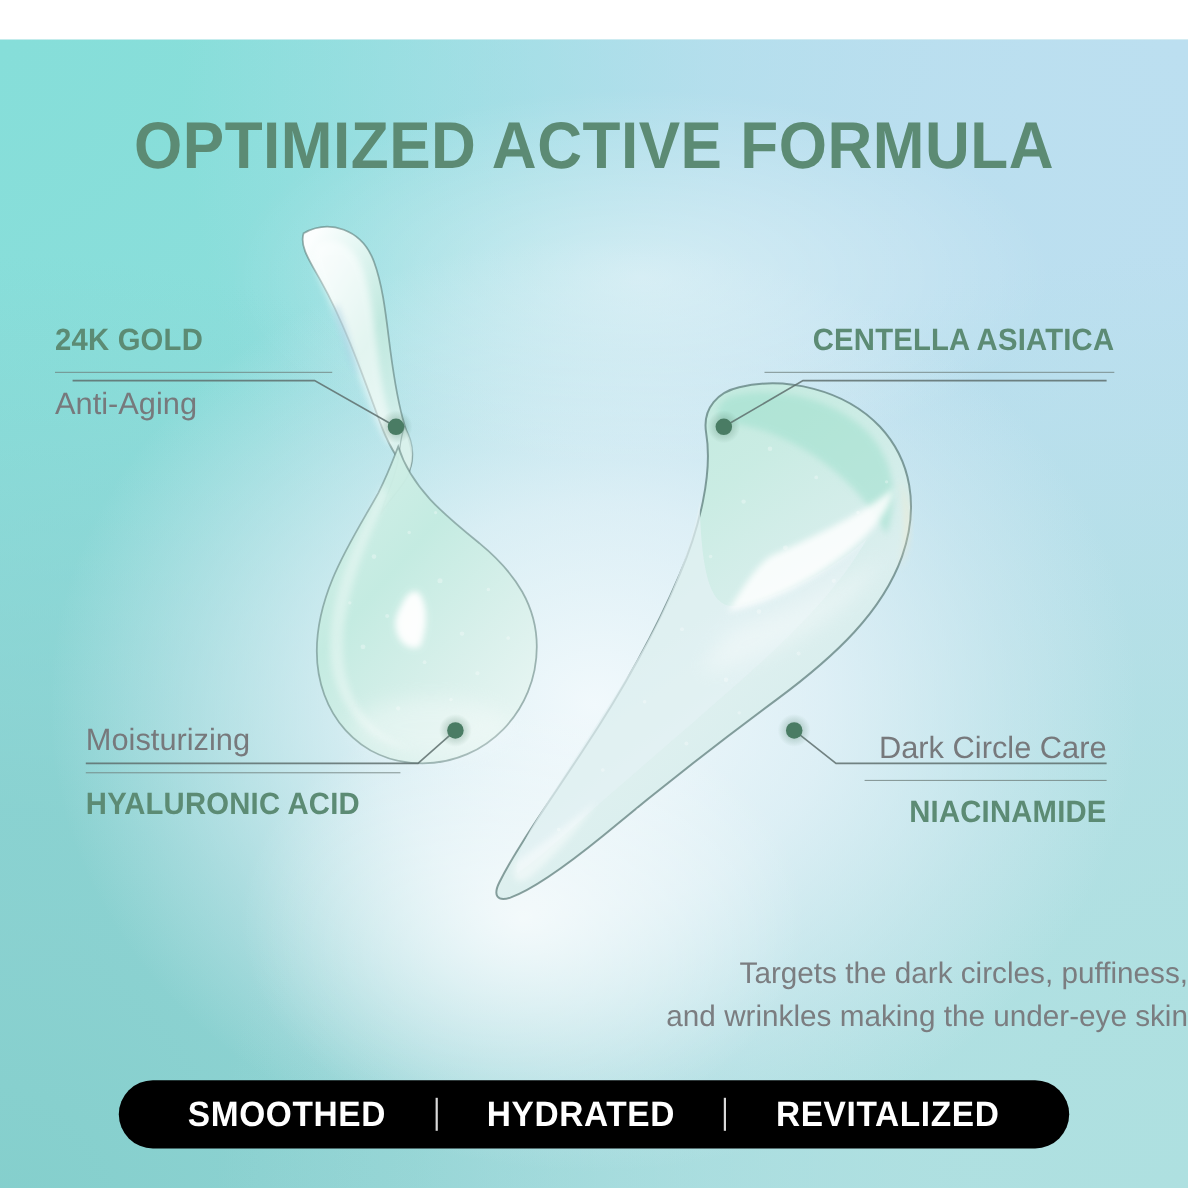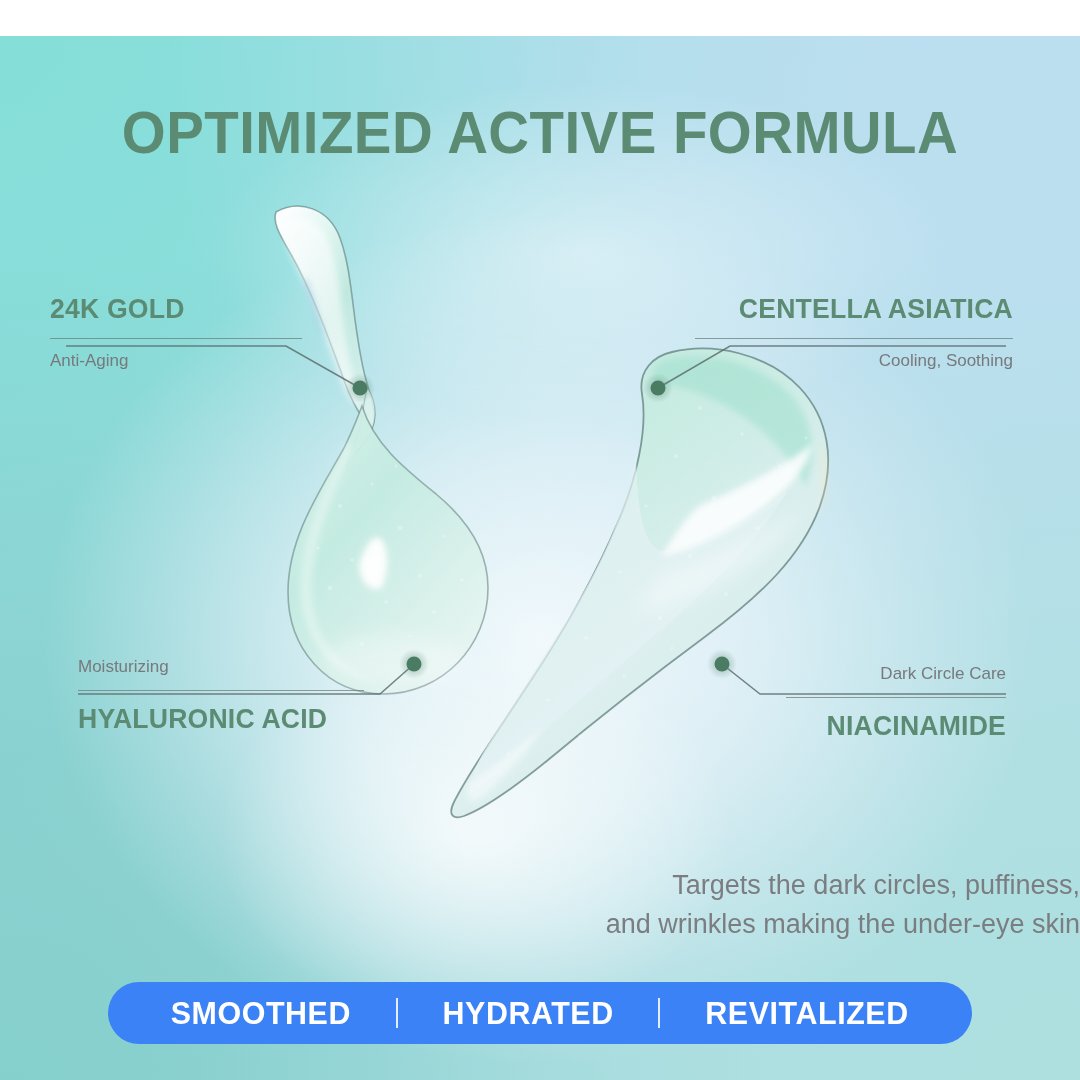--- a/index.html
+++ b/index.html
@@ -64,21 +64,21 @@
   .callout .ingredient{
     font-size:28px;
     font-weight:800;
     color:#5c8b74;
     letter-spacing:0.2px;
     white-space:nowrap;
     line-height:1.1;
     transform:scaleX(0.95);
   }
   .callout .benefit{
-    font-size:17px;
+    font-size:28px;
     font-weight:400;
     color:#77797c;
     white-space:nowrap;
     line-height:1.1;
   }
   .callout .rule{
     height:1px;
     background:#6f7f7c;
     opacity:.75;
     margin:13px 0;
@@ -102,21 +102,21 @@
     line-height:1.45;
     font-family:"Liberation Sans", sans-serif;
   }
   .desc .line{display:block;}
 
   
   .pill{
     position:absolute;
     left:108px;top:946px;
     width:864px;height:62px;
-    background:#3b82f6;
+    background:#000000;
     border-radius:34px;
     display:flex;align-items:center;justify-content:center;
     gap:0;
   }
   .pill .chip{
     color:#ffffff;
     font-size:32px;
     font-weight:700;
     letter-spacing:0.6px;
     transform:scaleX(0.95);
@@ -302,21 +302,20 @@
 
   <div class="callout left" id="co-gold">
     <div class="ingredient">24K GOLD</div>
     <div class="rule"></div>
     <div class="benefit">Anti-Aging</div>
   </div>
 
   <div class="callout right" id="co-centella">
     <div class="ingredient">CENTELLA ASIATICA</div>
     <div class="rule"></div>
-    <div class="benefit">Cooling, Soothing</div>
   </div>
 
   <div class="callout left" id="co-hyaluronic">
     <div class="benefit">Moisturizing</div>
     <div class="rule"></div>
     <div class="ingredient">HYALURONIC ACID</div>
   </div>
 
   <div class="callout right" id="co-niacinamide">
     <div class="benefit">Dark Circle Care</div>

